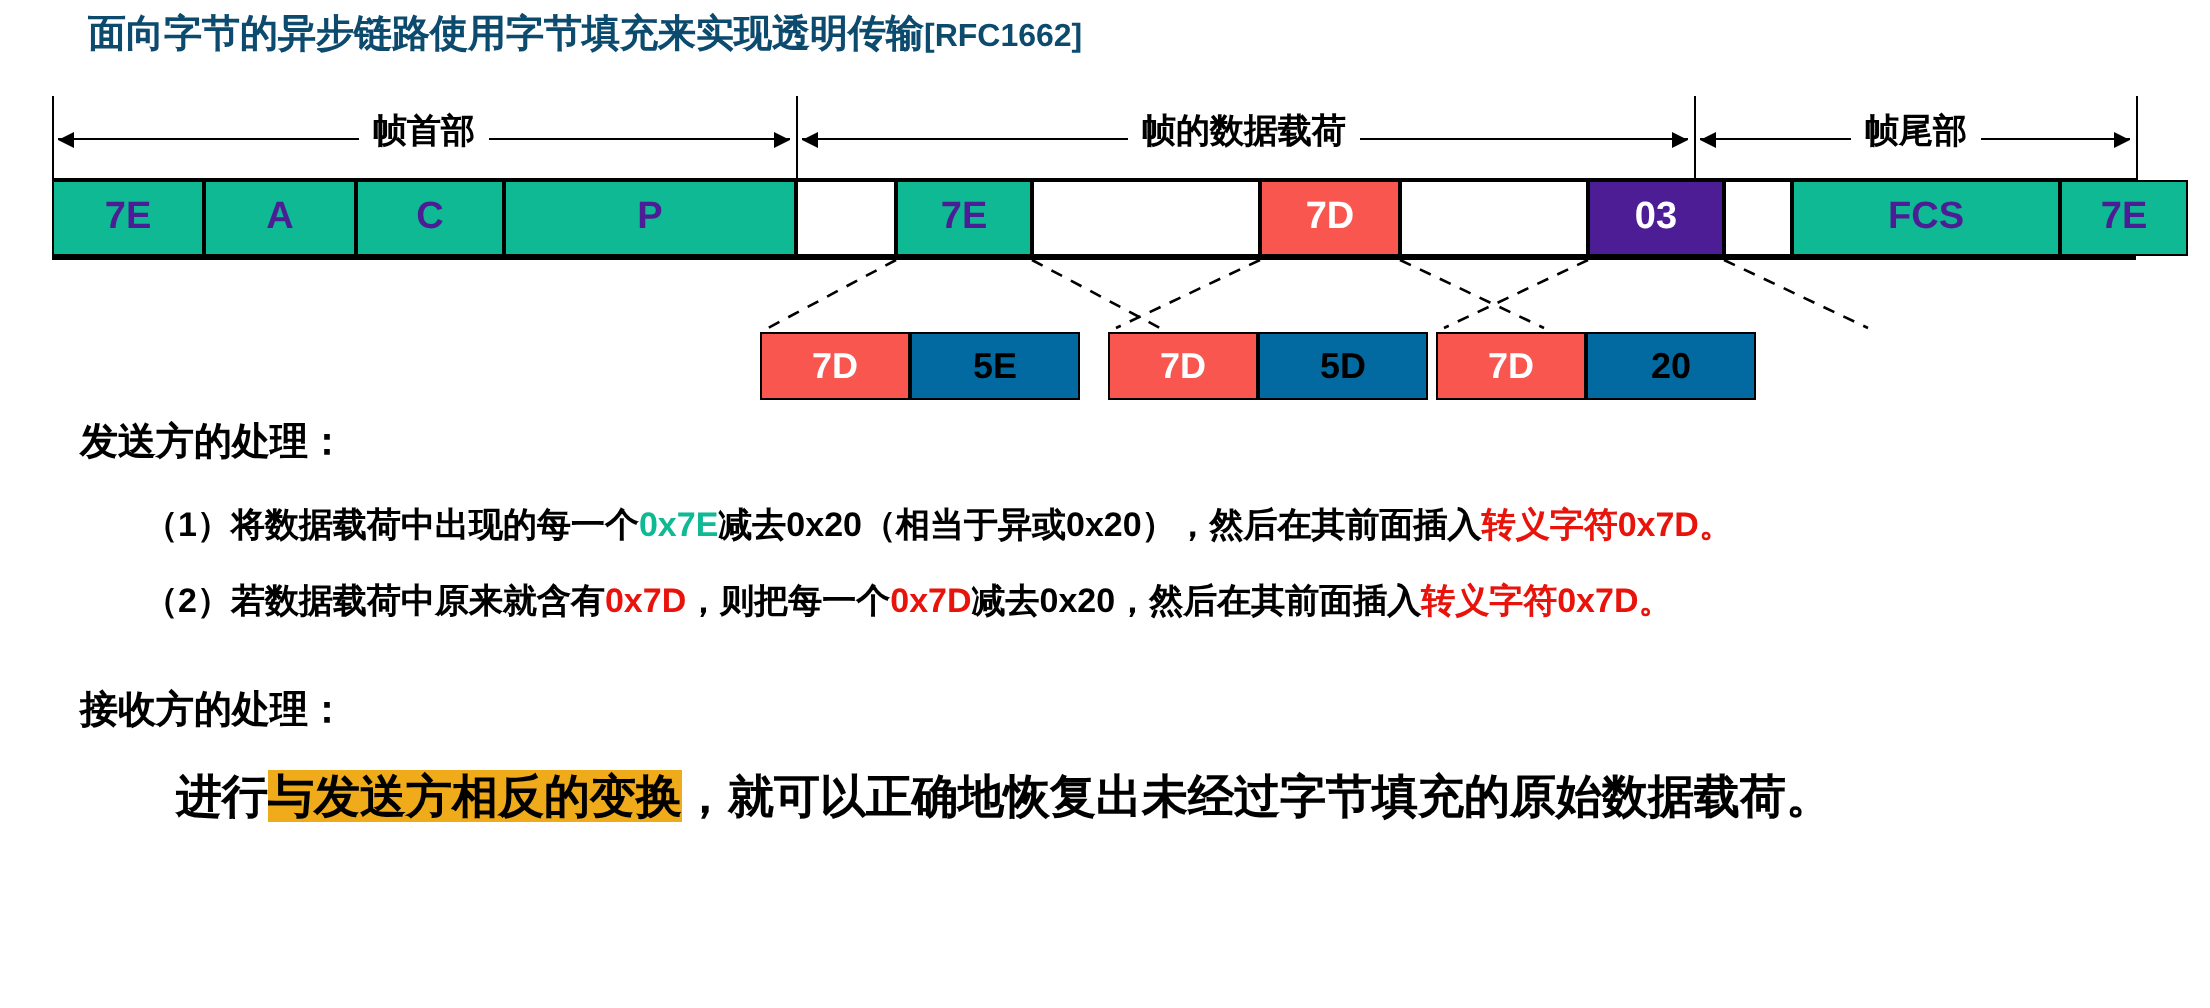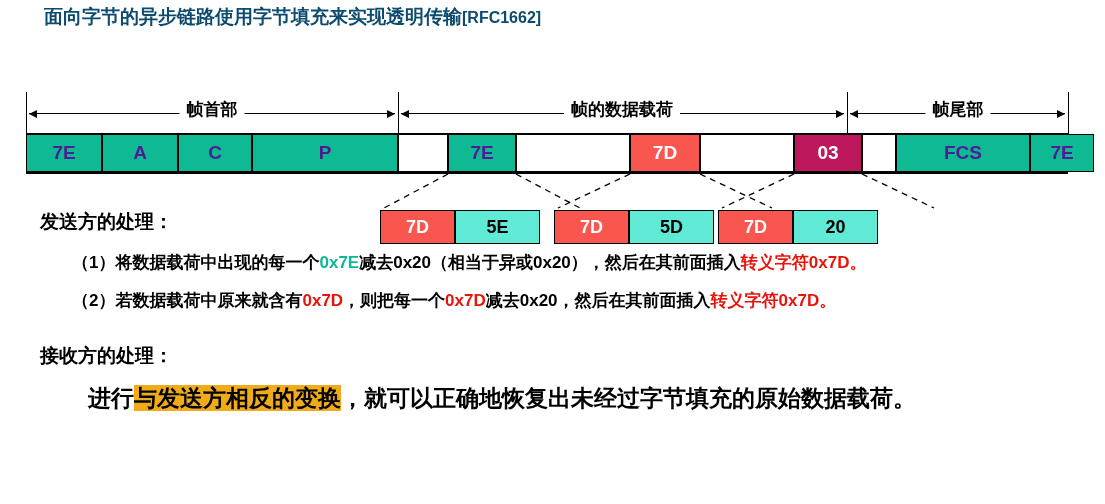--- a/index.html
+++ b/index.html
@@ -9,21 +9,21 @@
     position:relative;overflow:hidden;
   }
   .title{
     position:absolute;left:44px;top:4px;
     font-size:19px;font-weight:bold;color:#0c4a6e;
     letter-spacing:0px;white-space:nowrap;
   }
   .title .rfc{font-size:16px;}
 
   
-  #frame-diagram{position:absolute;left:0;top:48px;width:1105px;height:150px;margin-top:44px;}
+  #frame-diagram{position:absolute;left:0;top:48px;width:1105px;height:150px;}
   .span-tick{position:absolute;top:0;width:1px;height:48px;background:#000;}
   .span-arrow{position:absolute;top:21px;height:1px;background:#000;}
   .span-arrow:before,.span-arrow:after{
     content:"";position:absolute;top:-3.5px;width:0;height:0;
     border-top:4px solid transparent;border-bottom:4px solid transparent;
   }
   .span-arrow:before{left:0;border-right:8px solid #000;}
   .span-arrow:after{right:0;border-left:8px solid #000;}
   .span-label{
     position:absolute;top:6px;font-size:17px;font-weight:bold;color:#000;
@@ -31,34 +31,34 @@
   }
 
   .byte-strip{position:absolute;left:26px;top:42px;height:38px;}
   .cell{
     position:absolute;top:0;height:38px;
     display:flex;align-items:center;justify-content:center;
     font-size:19px;font-weight:bold;box-sizing:border-box;
   }
   .cell.green{background:#0fb994;color:#4c1d95;border:1.5px solid #000;}
   .cell.red{background:#f9564f;color:#ffffff;border:1.5px solid #000;}
-  .cell.purple{background:#be185d;color:#ffffff;border:1.5px solid #000;}
+  .cell.purple{background:#4c1d95;color:#ffffff;border:1.5px solid #000;}
   .cell.white{background:#ffffff;color:#000000;border:1.5px solid #000;}
   .strip-base{position:absolute;left:26px;top:80px;height:2px;background:#000;}
   .strip-top{position:absolute;left:26px;top:41px;height:1.5px;background:#000;}
 
   
   .pair{position:absolute;top:118px;height:34px;}
   .pair .pcell{
     position:absolute;top:0;height:34px;box-sizing:border-box;
     display:flex;align-items:center;justify-content:center;
     font-size:18px;font-weight:bold;border:1.5px solid #000;
   }
   .pair .pcell.red{background:#f9564f;color:#fff;}
-  .pair .pcell.white{background:#5eead4;color:#000;}
+  .pair .pcell.white{background:#0369a1;color:#000;}
 
   svg.leaders{position:absolute;left:0;top:0;width:1105px;height:160px;overflow:visible;}
 
   
   #body-text{position:absolute;left:0;top:205px;width:1105px;}
   .heading{
     font-size:19px;font-weight:bold;color:#000;margin-left:40px;
     line-height:34px;
   }
   .item{

